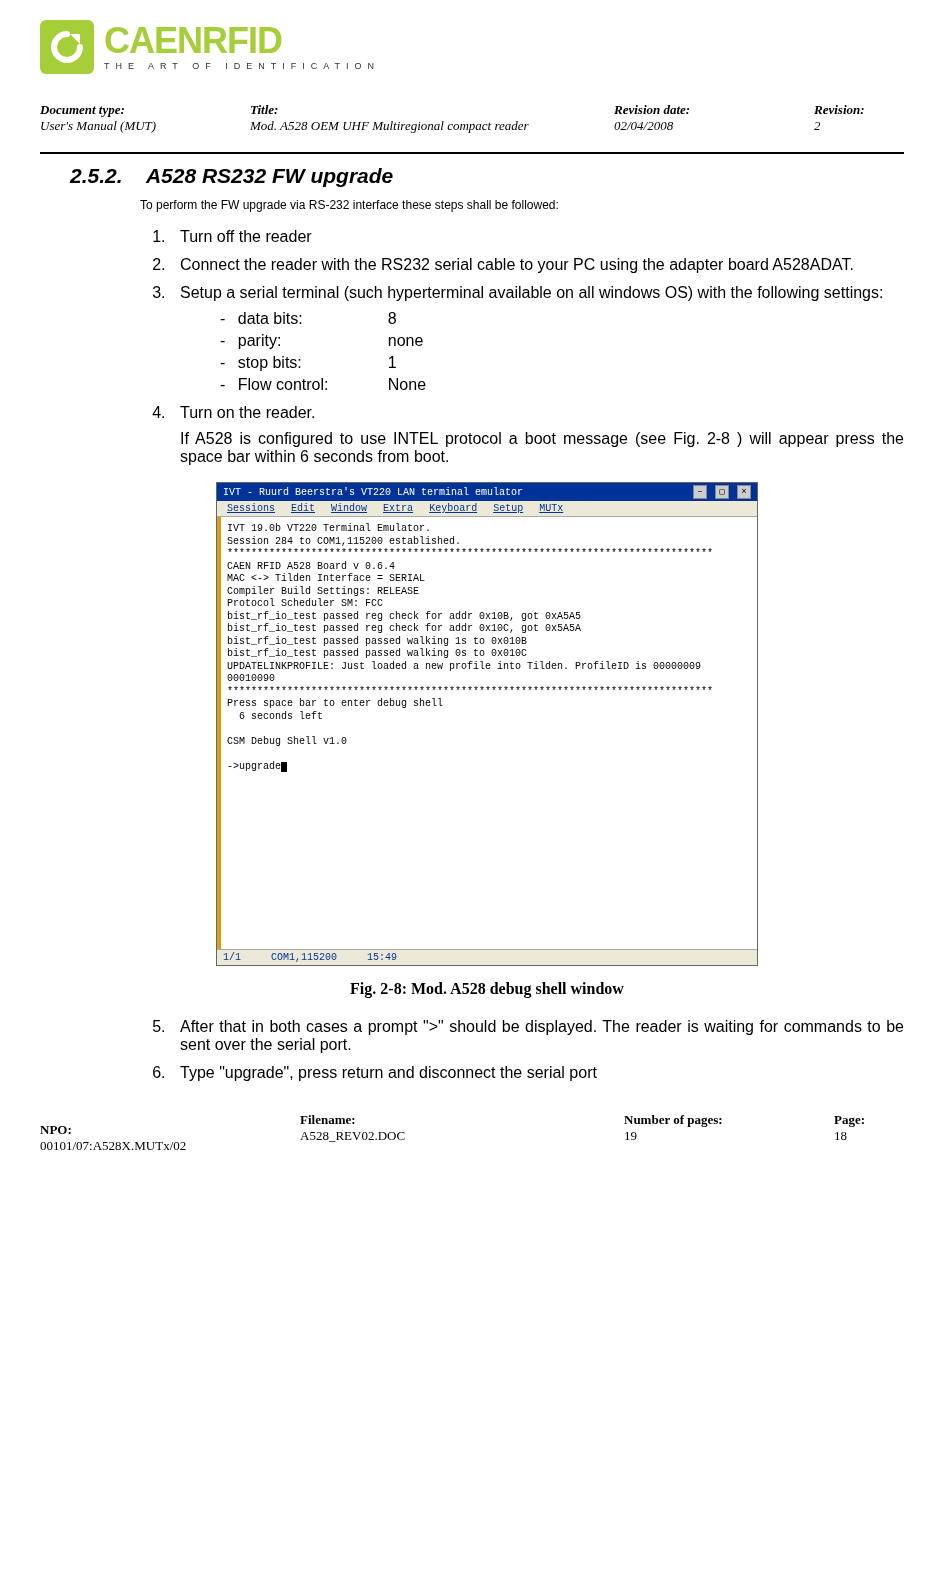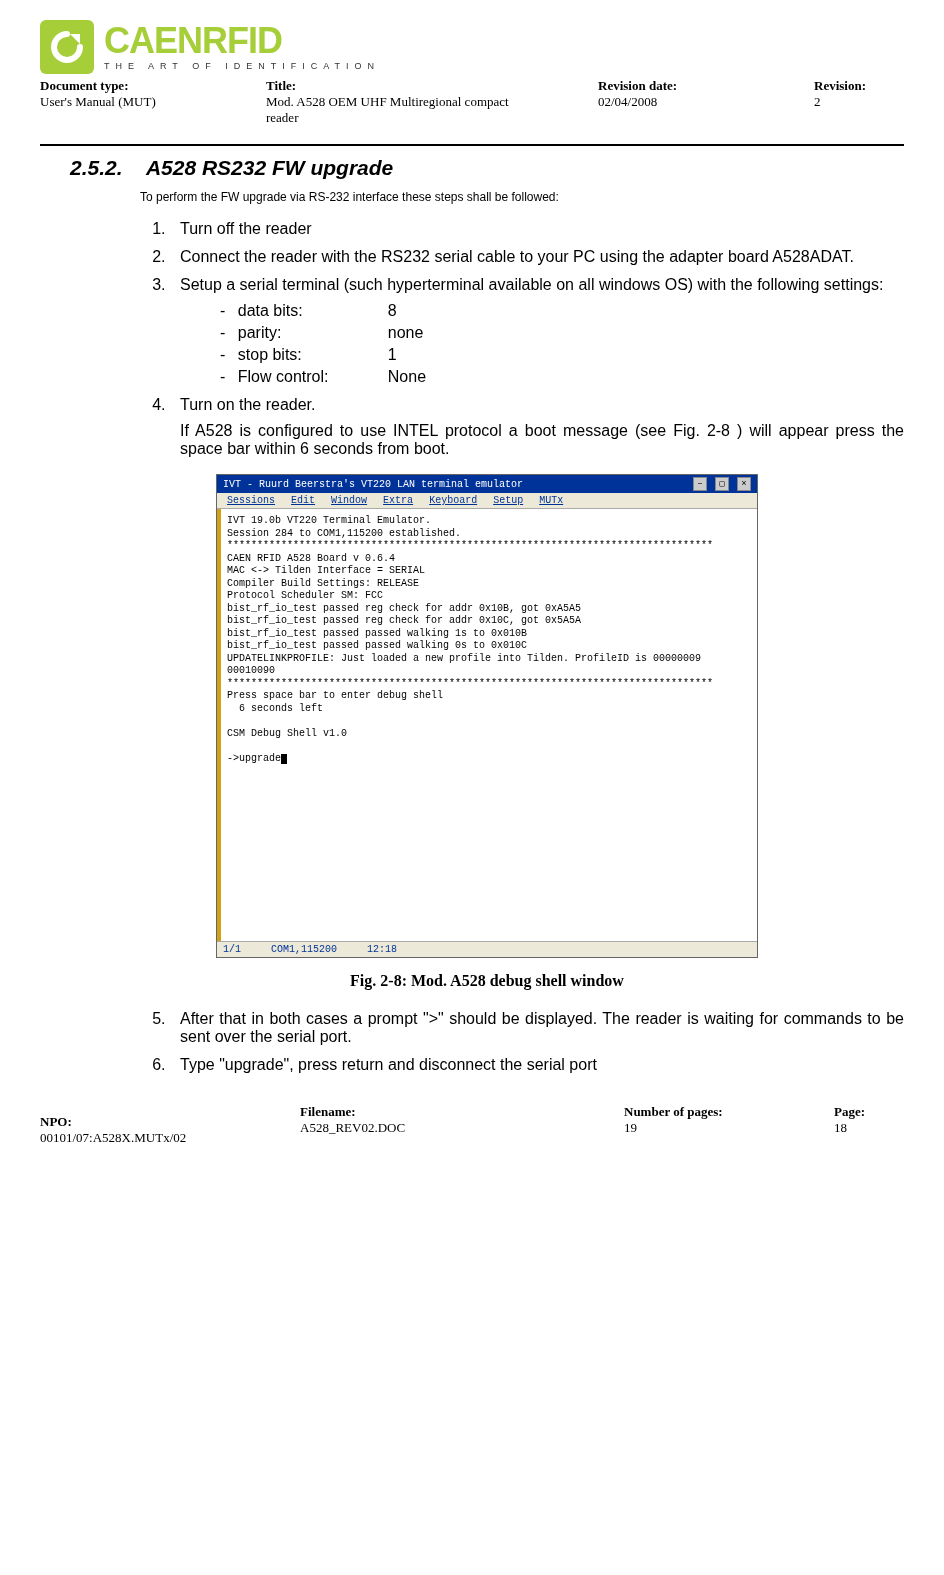--- a/index.html
+++ b/index.html
@@ -8,21 +8,21 @@
     background: #fff;
     margin: 0;
     padding: 20px 40px;
     width: 864px;
     color: #000;
   }
   .logo-row {
     display: flex;
     align-items: center;
     gap: 10px;
-    margin-bottom: 4px;
+    margin-bottom: 28px;
   }
   .logo-mark {
     width: 54px;
     height: 54px;
     background: #a6ce39;
     border-radius: 6px;
     display: flex;
     align-items: center;
     justify-content: center;
   }
@@ -43,21 +43,22 @@
     font-size: 9px;
     letter-spacing: 6px;
     color: #333;
     margin-top: 2px;
   }
   .doc-meta {
     display: flex;
     font-family: "Times New Roman", serif;
     font-size: 13px;
     margin-bottom: 18px;
-    gap: 16px;
+    gap: 0;
+    font-style: italic;
   }
   .doc-meta .col {
     display: flex;
     flex-direction: column;
     margin-right: 40px;
   }
   .doc-meta .col:nth-child(1){ flex: 0 0 170px; }
   .doc-meta .col:nth-child(2){ flex: 1 1 auto; }
   .doc-meta .col:nth-child(3){ flex: 0 0 160px; }
   .doc-meta .col:nth-child(4){ flex: 0 0 90px; margin-right:0;}
@@ -290,21 +291,21 @@
 *********************************************************************************
 Press space bar to enter debug shell
   6 seconds left
 
 CSM Debug Shell v1.0
 
 -&gt;upgrade</span><span class="cursor"></span></div>
     <div class="term-status">
       <span>1/1</span>
       <span>COM1,115200</span>
-      <span>12:18</span>
+      <span>15:49</span>
     </div>
   </div>
 
   <p class="fig-caption">Fig. 2-8: Mod. A528 debug shell window</p>
 
 
   <ol class="steps" start="5">
     <li>After that in both cases a prompt "&gt;" should be displayed. The reader is waiting for commands to be sent over the serial port.</li>
     <li>Type "upgrade", press return and disconnect the serial port</li>
   </ol>

